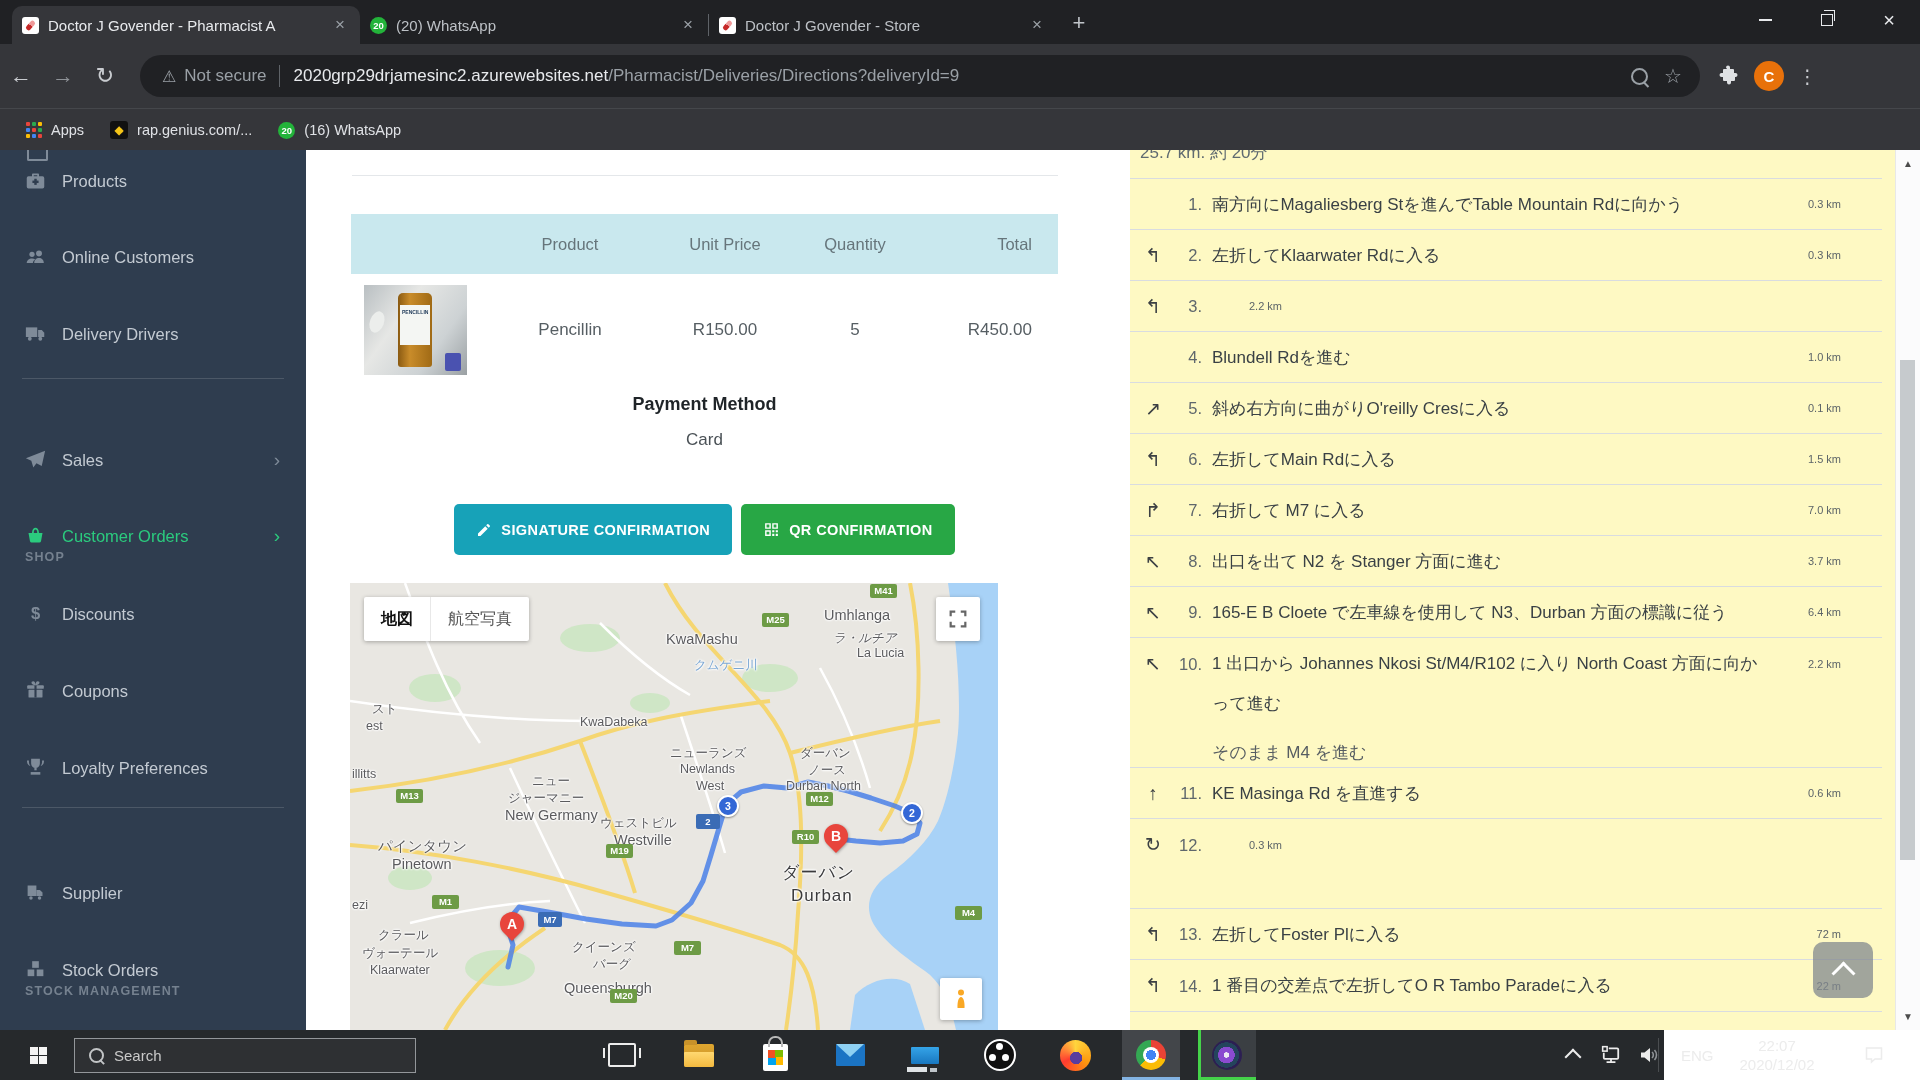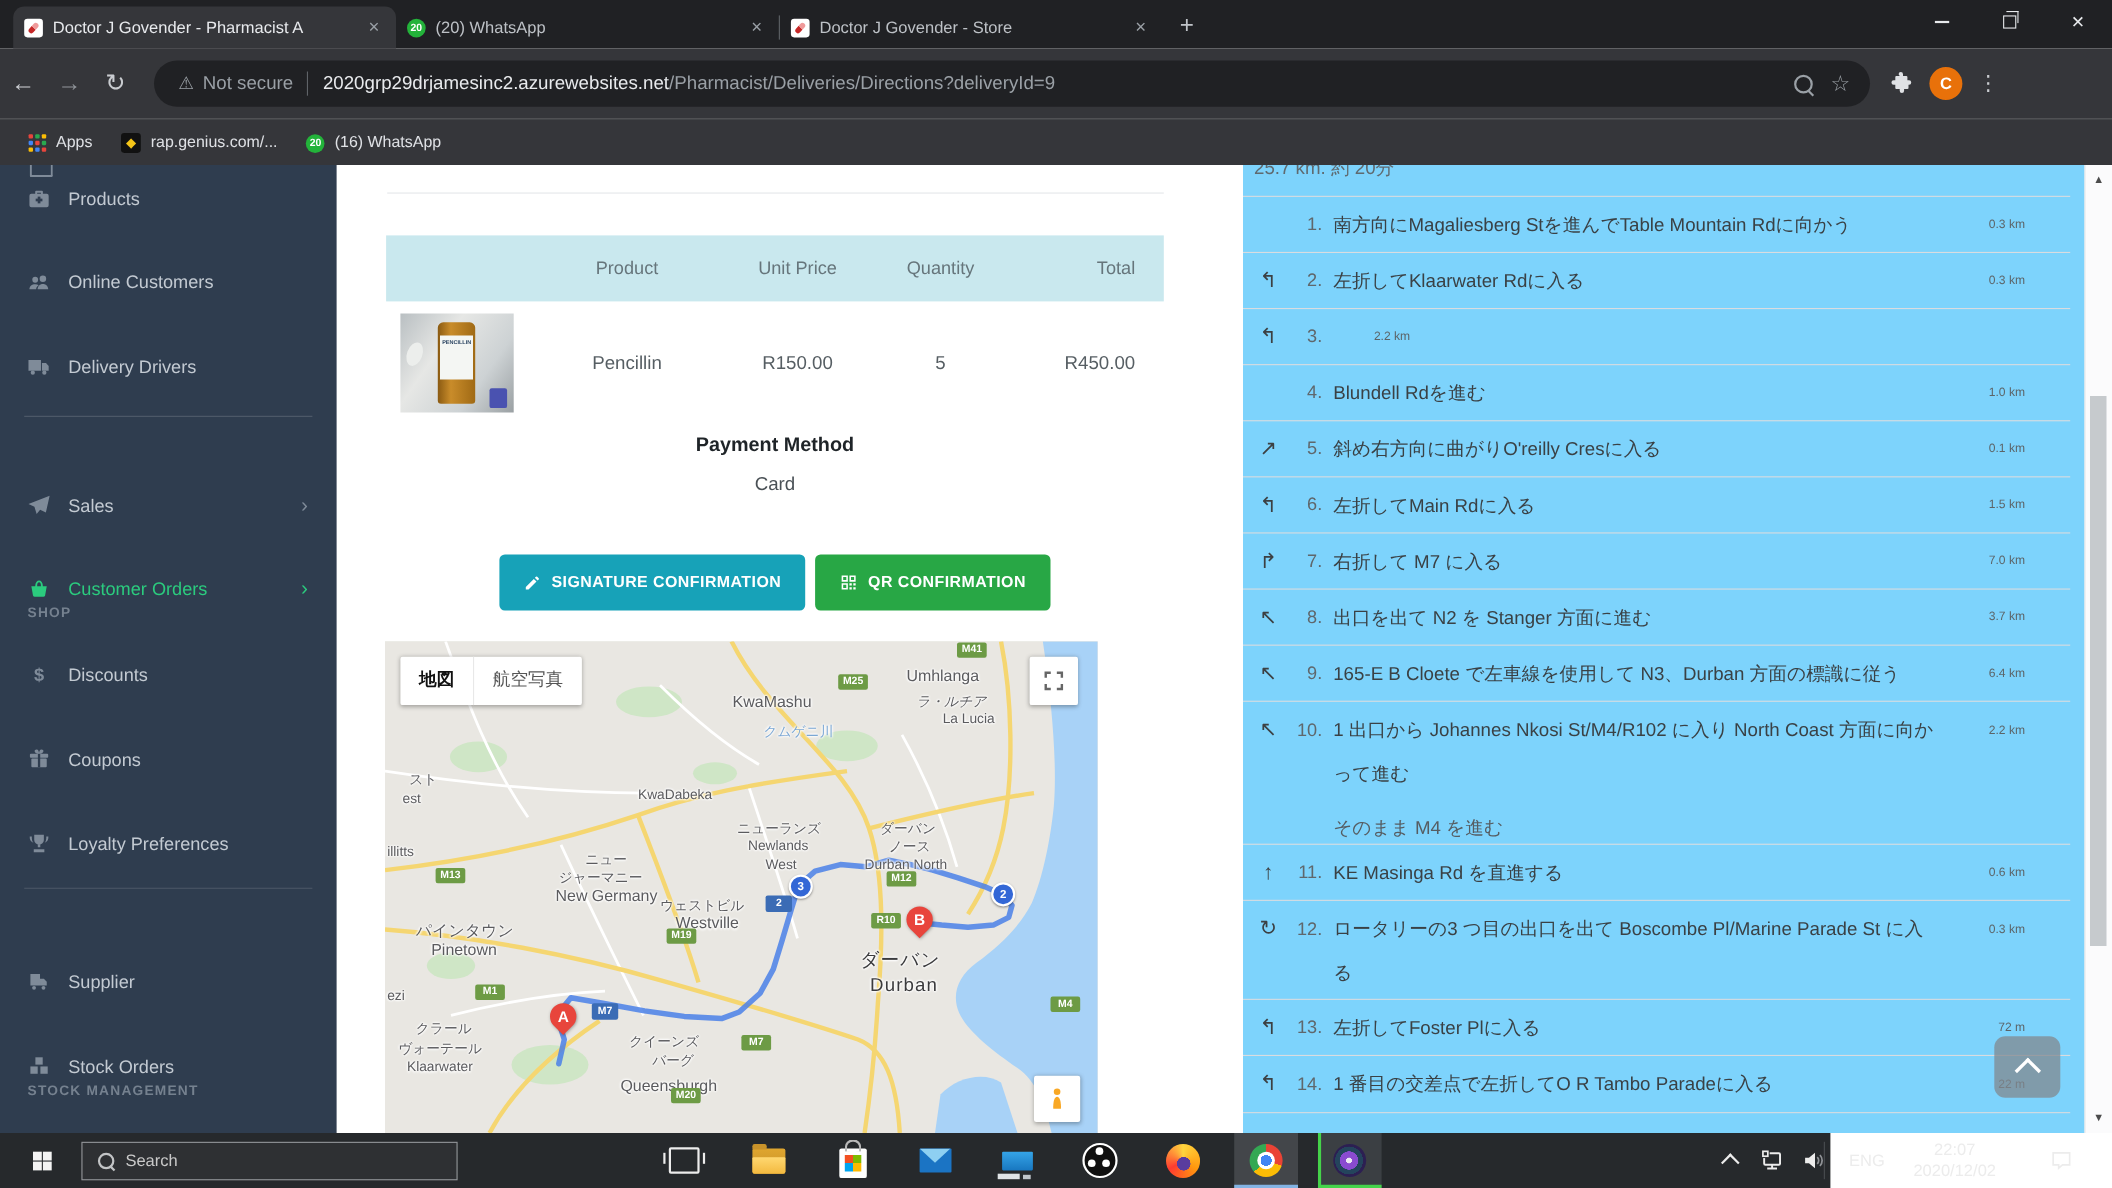--- a/index.html
+++ b/index.html
@@ -109,21 +109,21 @@
   .map-btns{position:absolute;left:14px;top:14px;height:44px;background:#fff;border-radius:2px;
     box-shadow:0 1px 4px rgba(0,0,0,.3);display:flex;align-items:center}
   .map-btn{padding:0 17px;font-size:16px;color:#565656;line-height:44px}
   .map-btn.sel{font-weight:bold;color:#111}
   .map-btn+.map-btn{border-left:1px solid #e8e8e8}
   .fsbtn{position:absolute;right:18px;top:14px;width:44px;height:44px;background:#fff;border-radius:2px;
     box-shadow:0 1px 4px rgba(0,0,0,.3);display:flex;align-items:center;justify-content:center}
   .pegman{position:absolute;right:16px;bottom:10px;width:42px;height:42px;background:#fff;border-radius:2px;
     box-shadow:0 1px 4px rgba(0,0,0,.3);display:flex;align-items:center;justify-content:center}
   
-  .dirs{position:absolute;left:1130px;top:0;width:766px;height:100%;background:#7dd3fc;overflow:hidden}
+  .dirs{position:absolute;left:1130px;top:0;width:766px;height:100%;background:#fef9c3;overflow:hidden}
   .dir-summary{position:absolute;left:10px;top: -9px;font-size:17px;color:#5f6a70;white-space:nowrap}
   .steps{position:absolute;left:0;top:28px;right:14px}
   .step{display:flex;align-items:center;border-top:1px solid #d9dce0;box-sizing:border-box;padding-left:10px}
   .step.tall{align-items:flex-start}
   .step .sic{width:26px;font-size:19px;color:#3c4043;flex:none;text-align:center}
   .step .num{width:36px;text-align:right;color:#5f676c;font-size:16.5px;flex:none;margin-right:10px}
   .step .txt{flex:1;color:#3a4145;font-size:17px;padding-right:10px}
   .step.tall .sic,.step.tall .num,.step.tall .dist,.step.tall .txt{line-height:51px}
   .step.tall .txt{line-height:40px;padding-top:6px}
   .step.tall .sic,.step.tall .num,.step.tall .dist{padding-top:6px;line-height:40px}
@@ -553,21 +553,20 @@
           </div>
           <div class="step" style="height: 51px; line-height: 51px;">
             <span class="sic">↑</span>
             <span class="num">11.</span>
             <div class="txt">KE Masinga Rd を直進する</div>
             <span class="dist">0.6 km</span>
           </div>
           <div class="step tall" style="height: 90px;">
             <span class="sic">↻</span>
             <span class="num">12.</span>
-            <div class="txt">ロータリーの3 つ目の出口を出て Boscombe Pl/Marine Parade St に入る</div>
             <span class="dist">0.3 km</span>
           </div>
           <div class="step" style="height: 51px; line-height: 51px;">
             <span class="sic">↰</span>
             <span class="num">13.</span>
             <div class="txt">左折してFoster Plに入る</div>
             <span class="dist">72 m</span>
           </div>
           <div class="step" style="height: 52px; line-height: 52px;">
             <span class="sic">↰</span>

